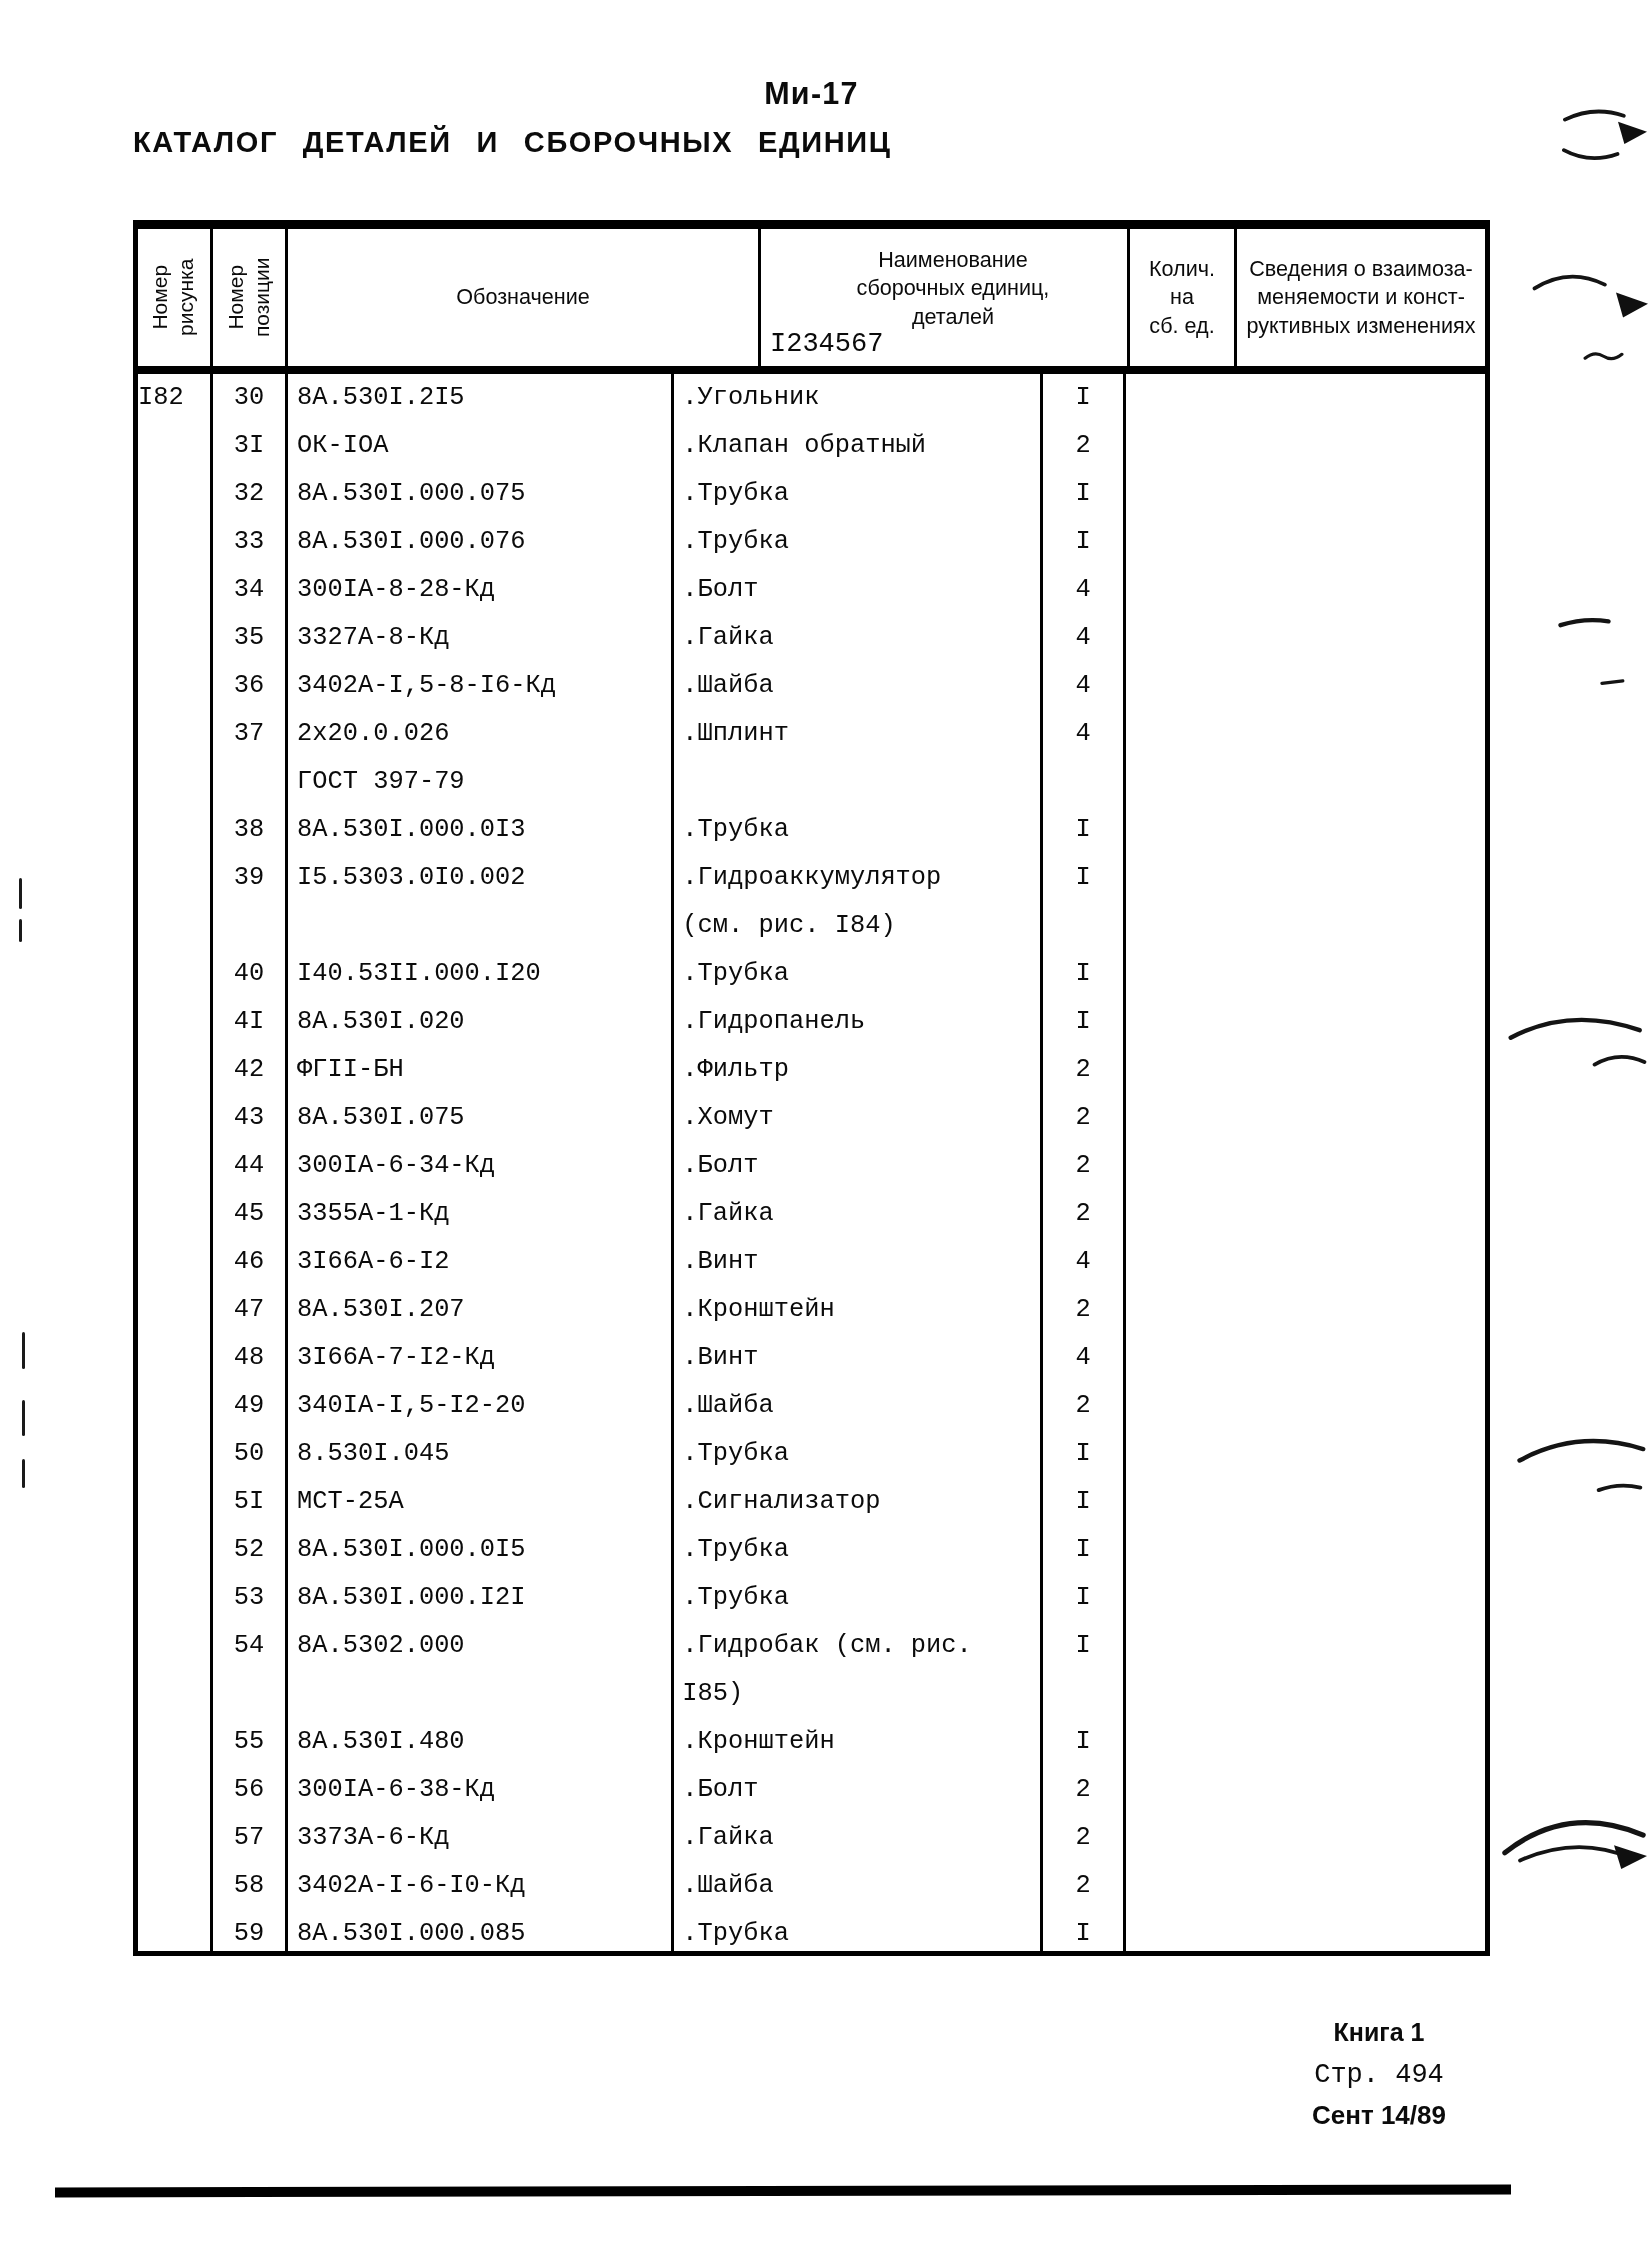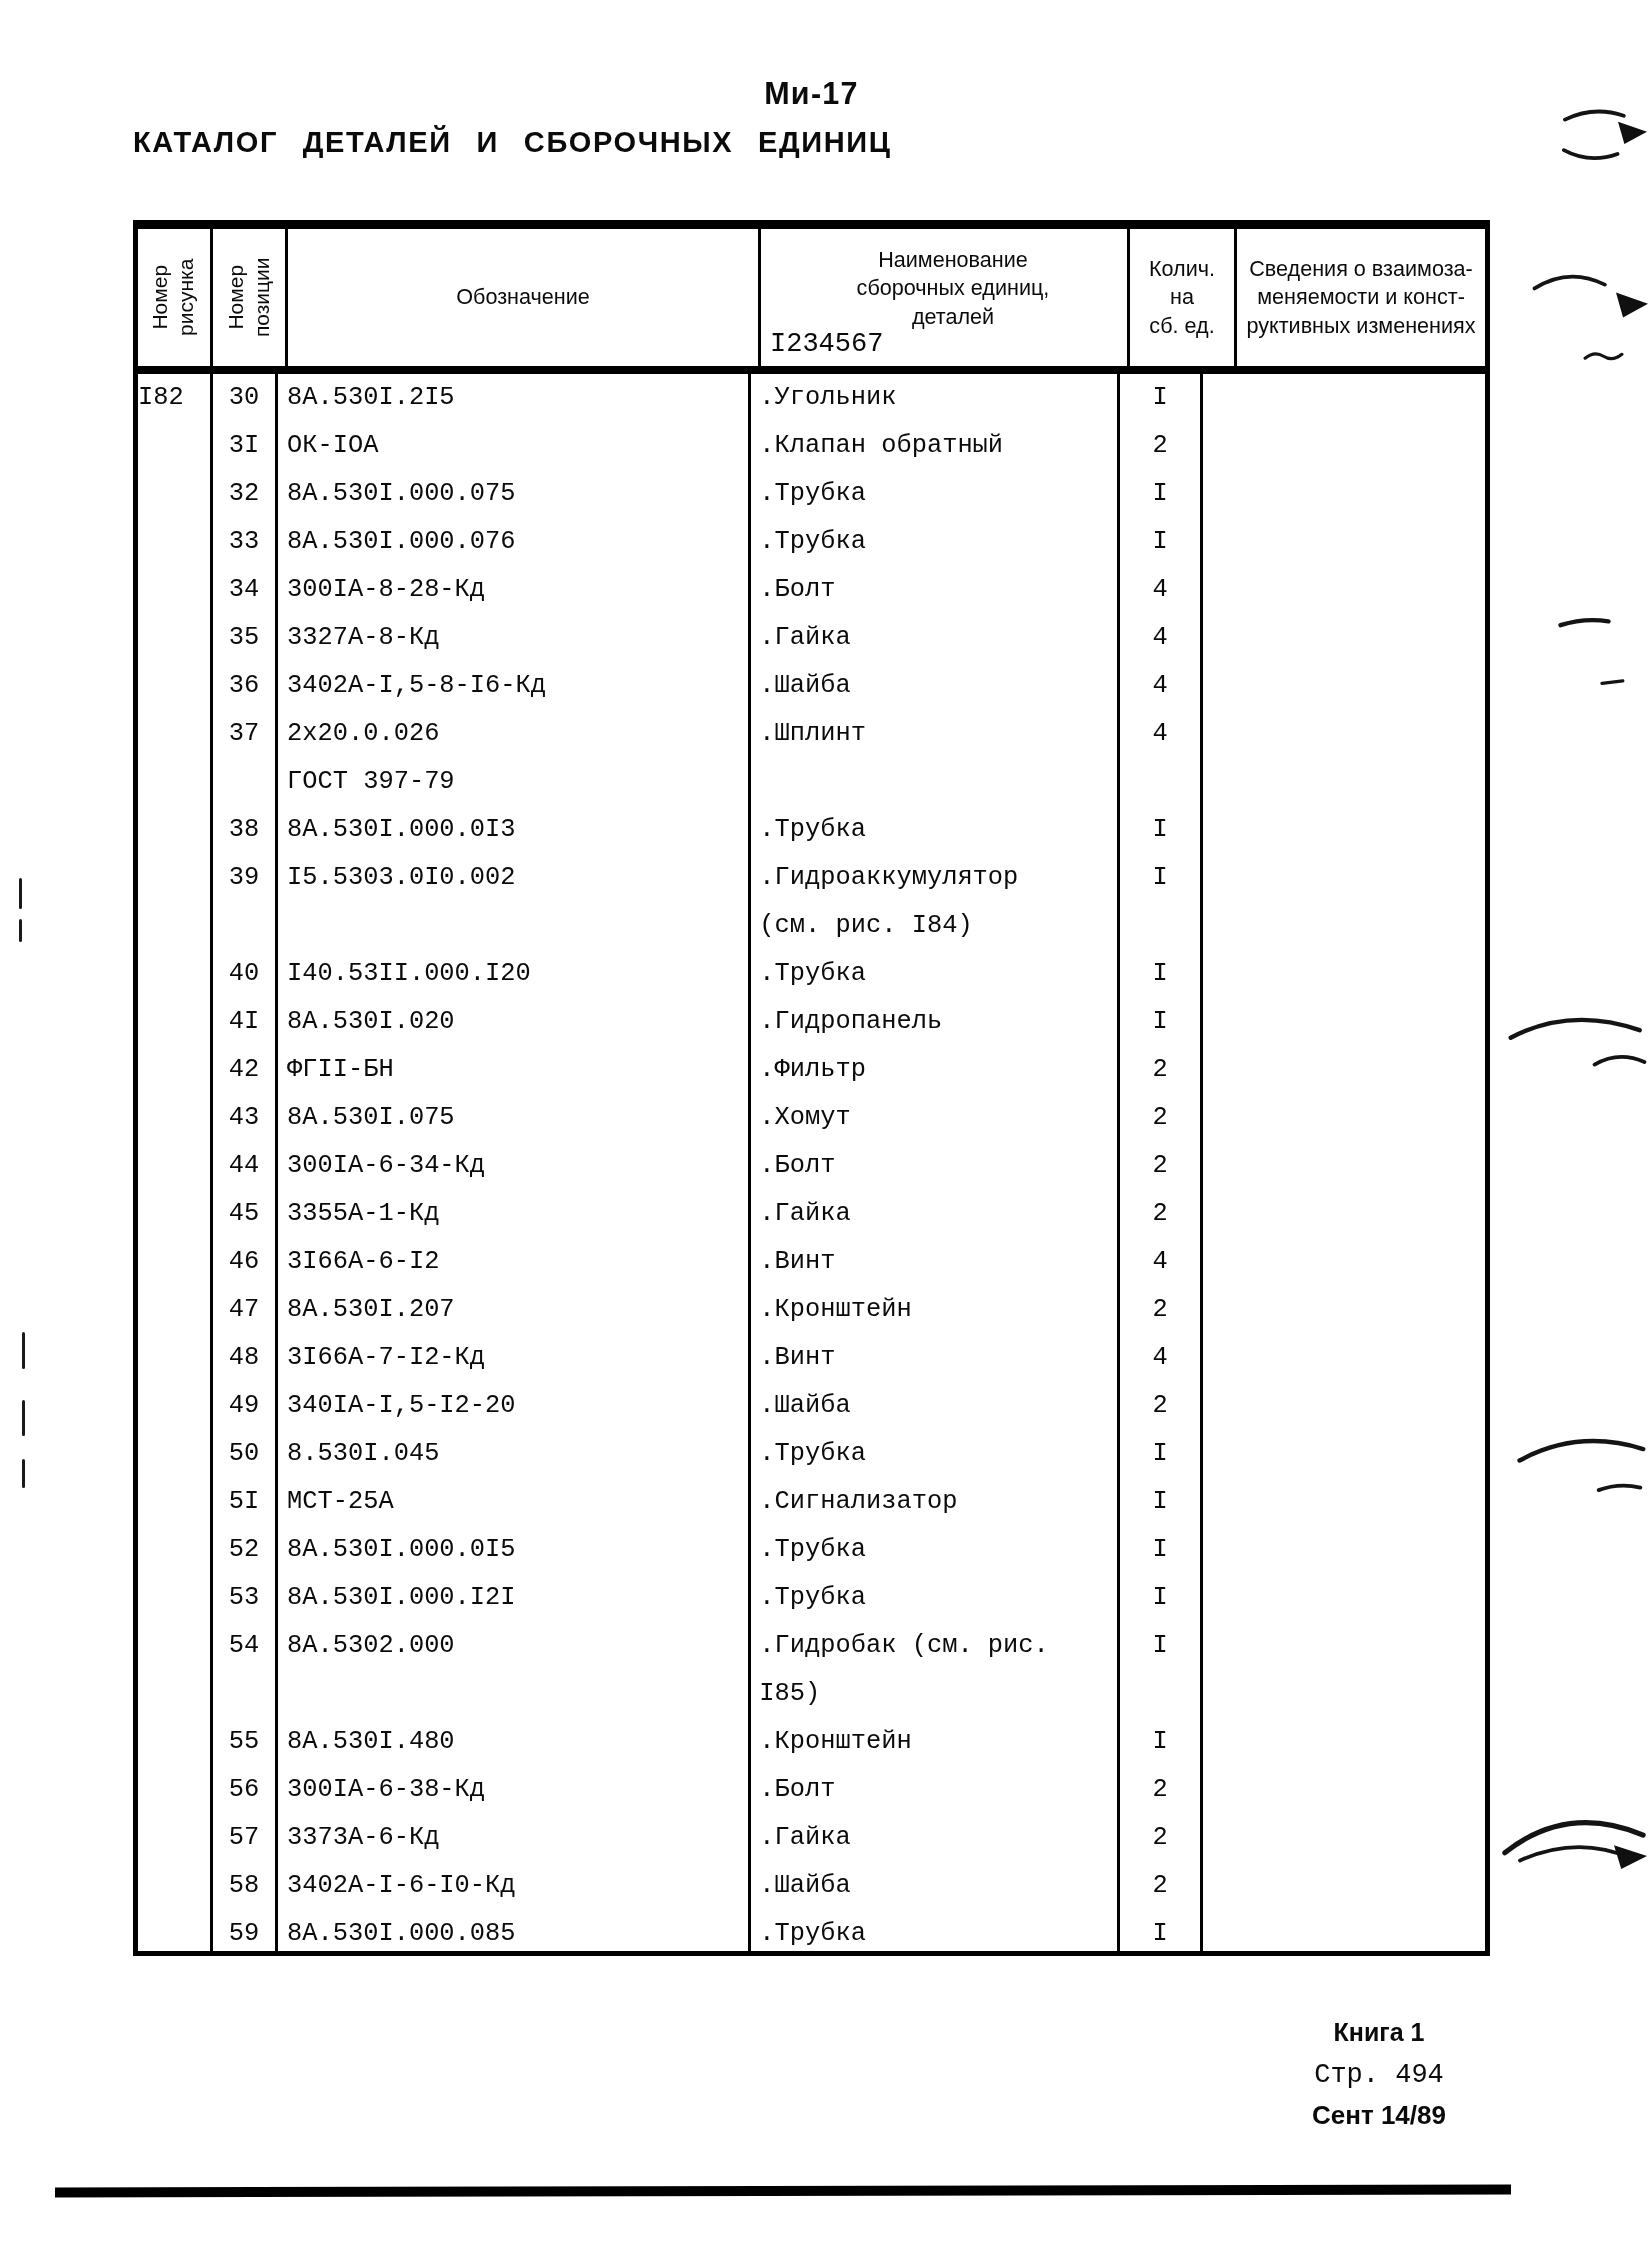--- a/index.html
+++ b/index.html
@@ -36,22 +36,22 @@
   }
   .tbody {
     height:1577px; overflow:hidden;
     font-family:"Liberation Mono","DejaVu Sans Mono",monospace; font-size:25.4px;
   }
   .tr { display:flex; }
   .td {
     line-height:48px; white-space:pre-line; border-right:3.2px solid #000; min-height:48px;
   }
   .td.c1 { width:75px; }
-  .td.c2 { width:65px; text-align:center; }
-  .td.c3 { width:473px; padding-left:9px; }
+  .td.c2 { width:75px; text-align:center; }
+  .td.c3 { width:386px; padding-left:9px; }
   .td.c4 { width:369px; padding-left:8.3px; }
   .td.c5 { width:83px; text-align:center; }
   .td.c6 { flex:1; border-right:none; }
   .footer { position:absolute; left:1271px; top:2018px; width:216px; text-align:center; }
   .f-book { font-size:25px; font-weight:700; margin-bottom:12.7px; }
   .f-page { font-family:"Liberation Mono","DejaVu Sans Mono",monospace; font-size:27px; margin-bottom:10.2px; }
   .f-date { font-size:26px; font-weight:700; }
   .bottom-rule {
     position:absolute; left:55px; top:2186px; width:1456px; height:10.2px;
     background:#000; transform:rotate(-0.12deg);

